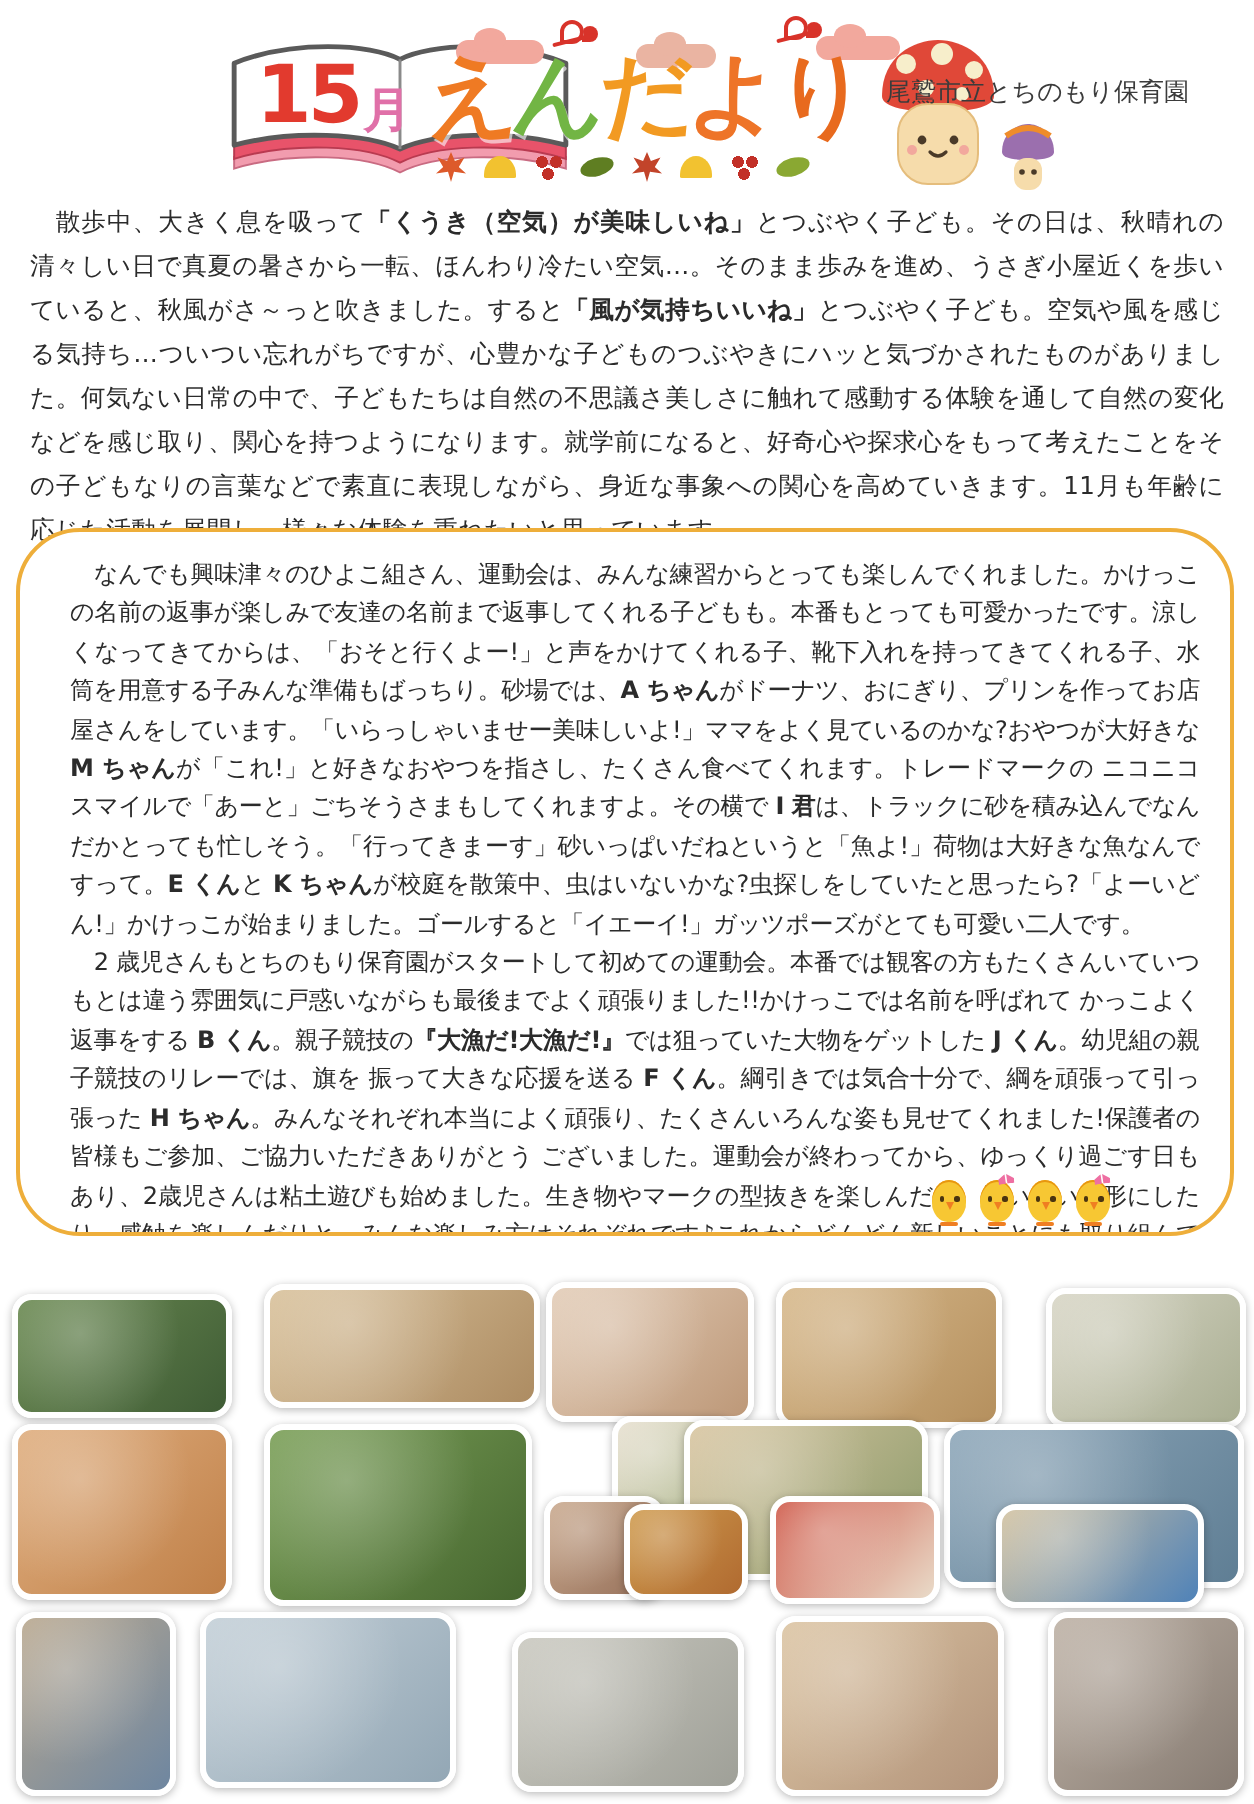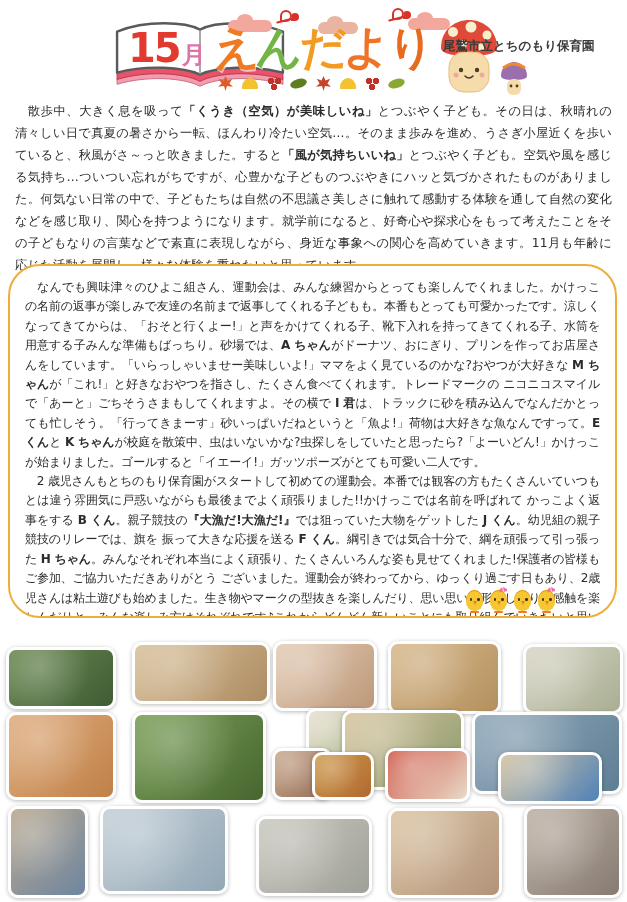--- a/index.html
+++ b/index.html
@@ -31,27 +31,27 @@
     clip-path:polygon(50% 0,63% 30%,95% 18%,76% 50%,100% 72%,60% 66%,50% 100%,40% 66%,0 72%,24% 50%,5% 18%,37% 30%);}
   .leaf-ginkgo{width:16px;height:11px;background:currentColor;border-radius:100% 100% 12% 12%/170% 170% 12% 12%;}
   .leaf-berries{width:14px;height:13px;
     background:radial-gradient(circle 3px at 4px 4px,currentColor 98%,transparent),
                radial-gradient(circle 3px at 11px 4px,currentColor 98%,transparent),
                radial-gradient(circle 3px at 7px 10px,currentColor 98%,transparent);}
   .leaf-ellipse{width:17px;height:9px;background:currentColor;border-radius:50%;transform:rotate(-16deg);}
   .mushrooms{position:absolute;left:433px;top:18px;width:100px;height:80px;}
   .pub-info{position:absolute;right:14px;top:27px;width:170px;text-align:left;}
   .pub-date{font-size:14px;font-weight:bold;color:#3b3b3b;letter-spacing:1px;white-space:nowrap;}
-  .pub-school{font-size:12.5px;font-weight:bold;color:#3b3b3b;margin-top:11px;white-space:nowrap;}
+  .pub-school{font-size:12.5px;font-weight:normal;color:#3b3b3b;margin-top:11px;white-space:nowrap;}
   
   .intro{position:absolute;left:15px;top:100px;width:597px;font-size:12.3px;line-height:22px;
     text-align:justify;letter-spacing:0.2px;}
   .intro b,.report b{font-weight:bold;}
   .report-box{position:absolute;left:8px;top:264px;width:609px;height:354px;box-sizing:border-box;
-    border:2px solid #eeae3a;border-radius:32px;background:#fff;padding:12px 15px 10px 15px;overflow:hidden;}
+    border:2px solid #eeae3a;border-radius:32px;background:#fff;padding:12px 15px 10px 25px;overflow:hidden;}
   .report{font-size:12px;line-height:19.4px;text-align:justify;letter-spacing:-0.2px;}
   .chicks{position:absolute;right:60px;bottom:5px;display:flex;gap:7px;z-index:2;}
   .chick{position:relative;width:17px;height:21px;background:#f7c733;border-radius:50% 50% 46% 46%;
     box-shadow:0 1px 0 #e8960f inset;}
   .chick .eye{position:absolute;width:2.5px;height:2.5px;background:#4a3410;border-radius:50%;top:8px;}
   .chick .eye.l{left:3.5px;} .chick .eye.r{right:3.5px;}
   .chick .beak{position:absolute;left:6.5px;top:10.5px;width:0;height:0;
     border-left:2px solid transparent;border-right:2px solid transparent;border-top:4px solid #ef7e22;}
   .chick::after{content:"";position:absolute;left:4px;bottom:-2px;width:9px;height:2px;background:#ef7e22;border-radius:2px;}
   .chick.bow::before{content:"";position:absolute;top:-3px;right:0px;width:8px;height:5px;background:#ee6fa2;

